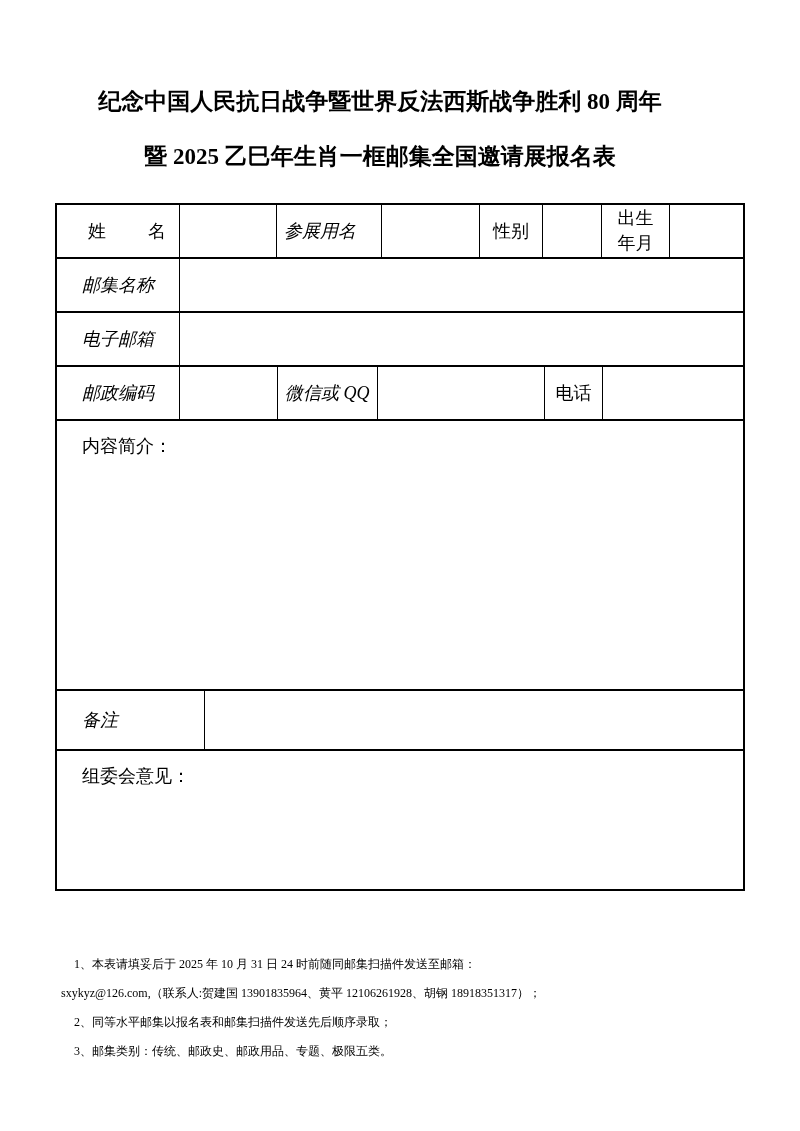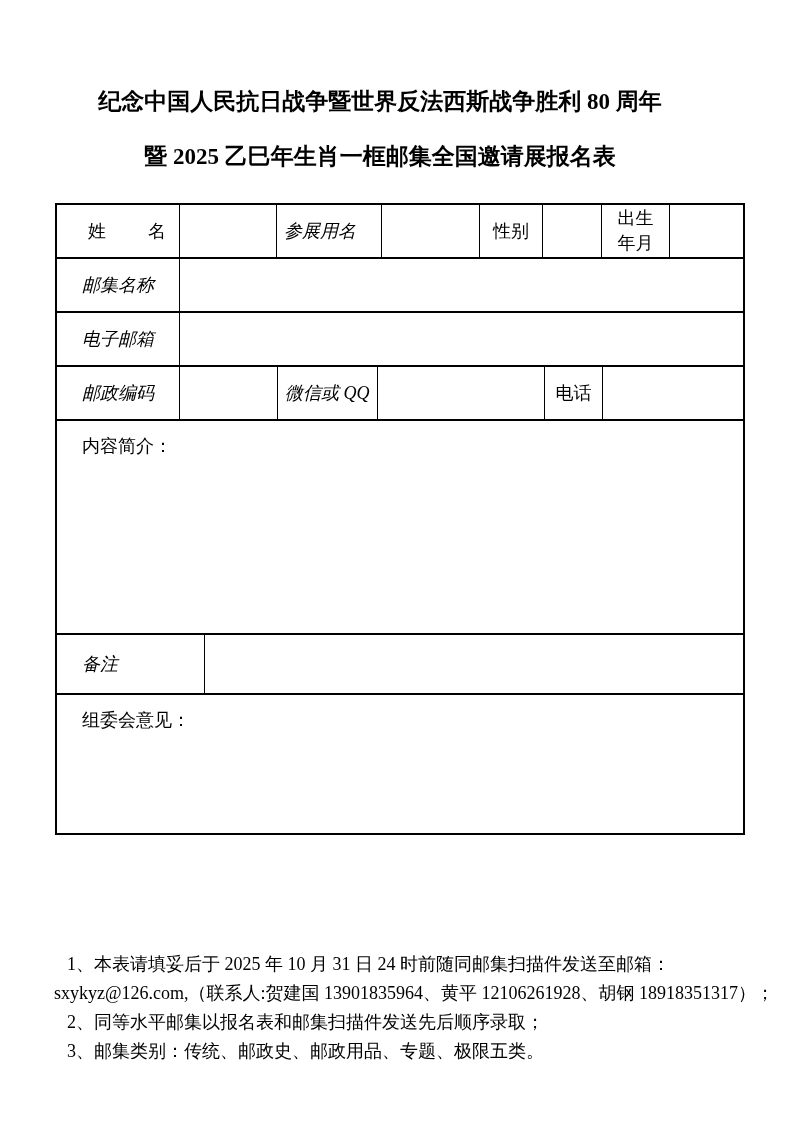--- a/index.html
+++ b/index.html
@@ -33,21 +33,21 @@
     border: 2px solid #000000;
   }
   .row {
     display: flex;
     box-sizing: border-box;
     border-bottom: 2px solid #000000;
     height: 54px;
     padding-left: 18px;
   }
   .row:last-child { border-bottom: none; font-family: Liberation Serif, serif; }
-  .row-big { height: 214px; }
+  .row-big { height: 270px; }
   .row-remarks { height: 60px; }
   .row-committee { height: 138px; }
 
   .cell {
     box-sizing: border-box;
     border-right: 1px solid #000000;
     display: flex;
     align-items: center;
     font-size: 18px;
     overflow: hidden;
@@ -70,24 +70,24 @@
     line-height: 1.4;
   }
   .corner-label {
     display: block;
     padding: 13px 8px 0 7px;
     font-size: 18px;
   }
 
   .notes {
     position: absolute;
-    left: 54px;
+    left: 61px;
     top: 950px;
     width: 705px;
-    font-size: 18px;
+    font-size: 12px;
     line-height: 29px;
   }
   .note-line { white-space: nowrap; }
   .indent { padding-left: 13px; }
 
   .w105 { width: 105px; flex: 0 0 105px; }
   .w97  { width: 97px;  flex: 0 0 97px; }
   .w98  { width: 98px;  flex: 0 0 98px; }
   .w100 { width: 100px; flex: 0 0 100px; }
   .w63  { width: 63px;  flex: 0 0 63px; }

